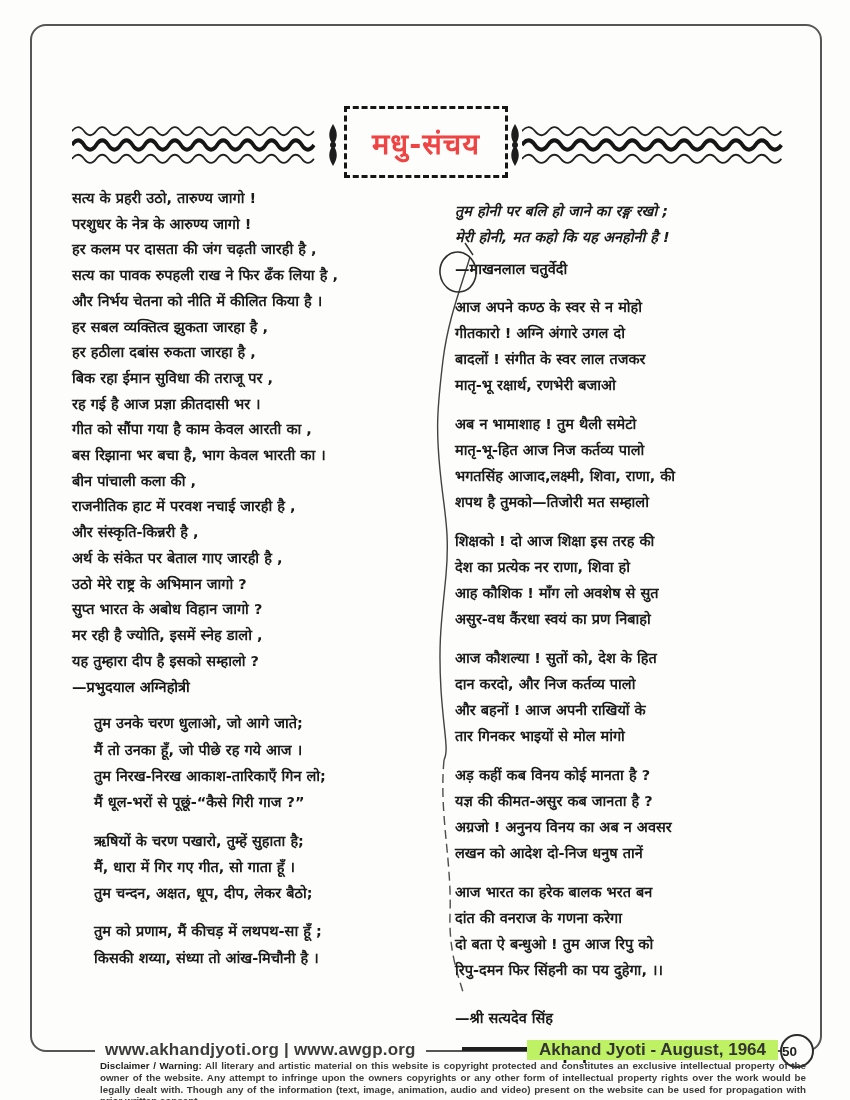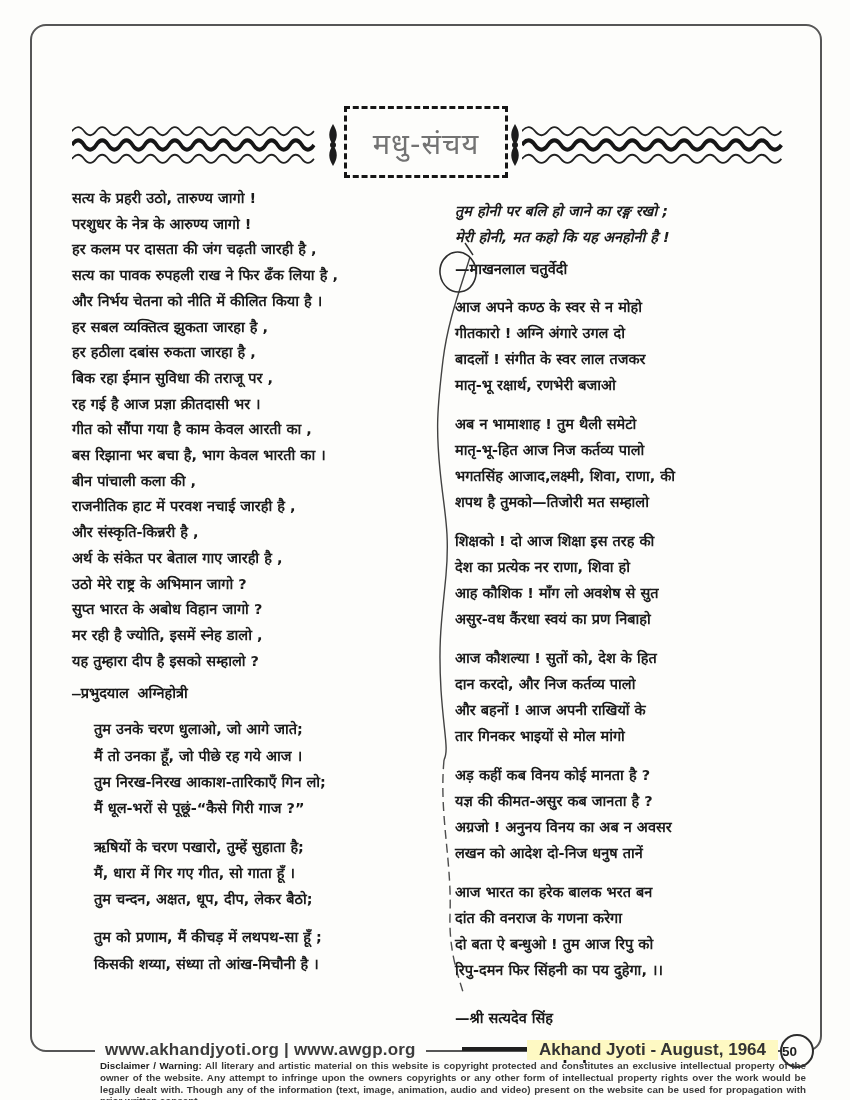--- a/index.html
+++ b/index.html
@@ -12,49 +12,49 @@
   
   .masthead{position:absolute;left:0;top:104px;width:850px;height:80px;}
   .wave-svg{position:absolute;top:18px;}
   .wave-left{left:72px;width:250px;height:46px;}
   .wave-right{left:522px;width:268px;height:46px;}
   .flourish{position:absolute;top:16px;width:22px;height:50px;}
   .flourish-left{left:322px;}
   .flourish-right{left:504px;}
   .title-box{position:absolute;left:344px;top:2px;width:158px;height:66px;border:3px dashed #161616;
     display:flex;align-items:center;justify-content:center;background:#fdfdfb;}
-  .title-text{font-size:29px;font-weight:normal;letter-spacing:1px;color:#737373;white-space:nowrap;text-align:right;}
+  .title-text{font-size:29px;font-weight:bold;letter-spacing:1px;color:#ef4444;white-space:nowrap;text-align:right;}
 
   
   .col{position:absolute;}
   .col-left{left:72px;top:186px;width:370px;}
   .col-right{left:455px;top:198px;width:350px;}
   .poem-line{white-space:nowrap;font-size:14.5px;font-weight:600;color:#1b1b1b;}
   .col-left .p1 .poem-line{line-height:25.7px;}
   .col-left .stanza .poem-line{line-height:26.3px;}
   .col-right .poem-line{line-height:26px;}
   .attribution{font-size:14.5px;font-weight:bold;color:#181818;text-align:left;white-space:nowrap;}
-  .attr-1{margin-top:8px;padding-right:18px;font-family:Liberation Mono, monospace;}
+  .attr-1{margin-top:2px;padding-right:18px;}
   .attr-2{margin-top:8px;padding-right:4px;}
   .attr-3{margin-top:24px;padding-right:34px;}
   .indent{margin-left:22px;}
   .stanza{margin-bottom:12px;}
   .col-right .stanza{margin-bottom:13px;}
   .poemA{margin-bottom:4px;font-style:italic;}
   .end-mark{margin-top:22px;margin-left:90px;font-size:15px;font-weight:bold;letter-spacing:2px;color:#1d1d1d;}
 
   
   .scribble{position:absolute;left:0;top:0;width:850px;height:1100px;pointer-events:none;}
 
   
   .footer-bar{position:absolute;left:0;top:1032px;width:850px;height:36px;font-family:"Liberation Sans",sans-serif;}
   .site-links{position:absolute;left:95px;top:8px;background:#fdfdfb;padding:0 10px;
     font-size:17px;font-weight:bold;color:#3c3c3c;letter-spacing:.2px;}
   .thick-bar{position:absolute;left:462px;top:15px;width:125px;height:4px;background:#1f1f1f;}
-  .issue-label{position:absolute;right:72px;top:8px;background:#fef9c3;padding:0 12px;
+  .issue-label{position:absolute;right:72px;top:8px;background:#bef264;padding:0 12px;
     font-size:17px;font-weight:bold;color:#333;}
   .page-badge{position:absolute;left:780px;top:2px;width:30px;height:30px;border:2.5px solid #2c2c2c;
     border-radius:50%;background:#fdfdfb;display:flex;align-items:center;justify-content:flex-start;
     font-size:13.5px;font-weight:bold;color:#1e1e1e;}
   .disclaimer{position:absolute;left:100px;top:1060px;width:706px;font-family:"Liberation Sans",sans-serif;
     font-size:9.8px;line-height:11.8px;color:#3b3b3b;font-weight:600;text-align:justify;}
   .disclaimer b{color:#222;}
 </style>
 </head>
 <body>

